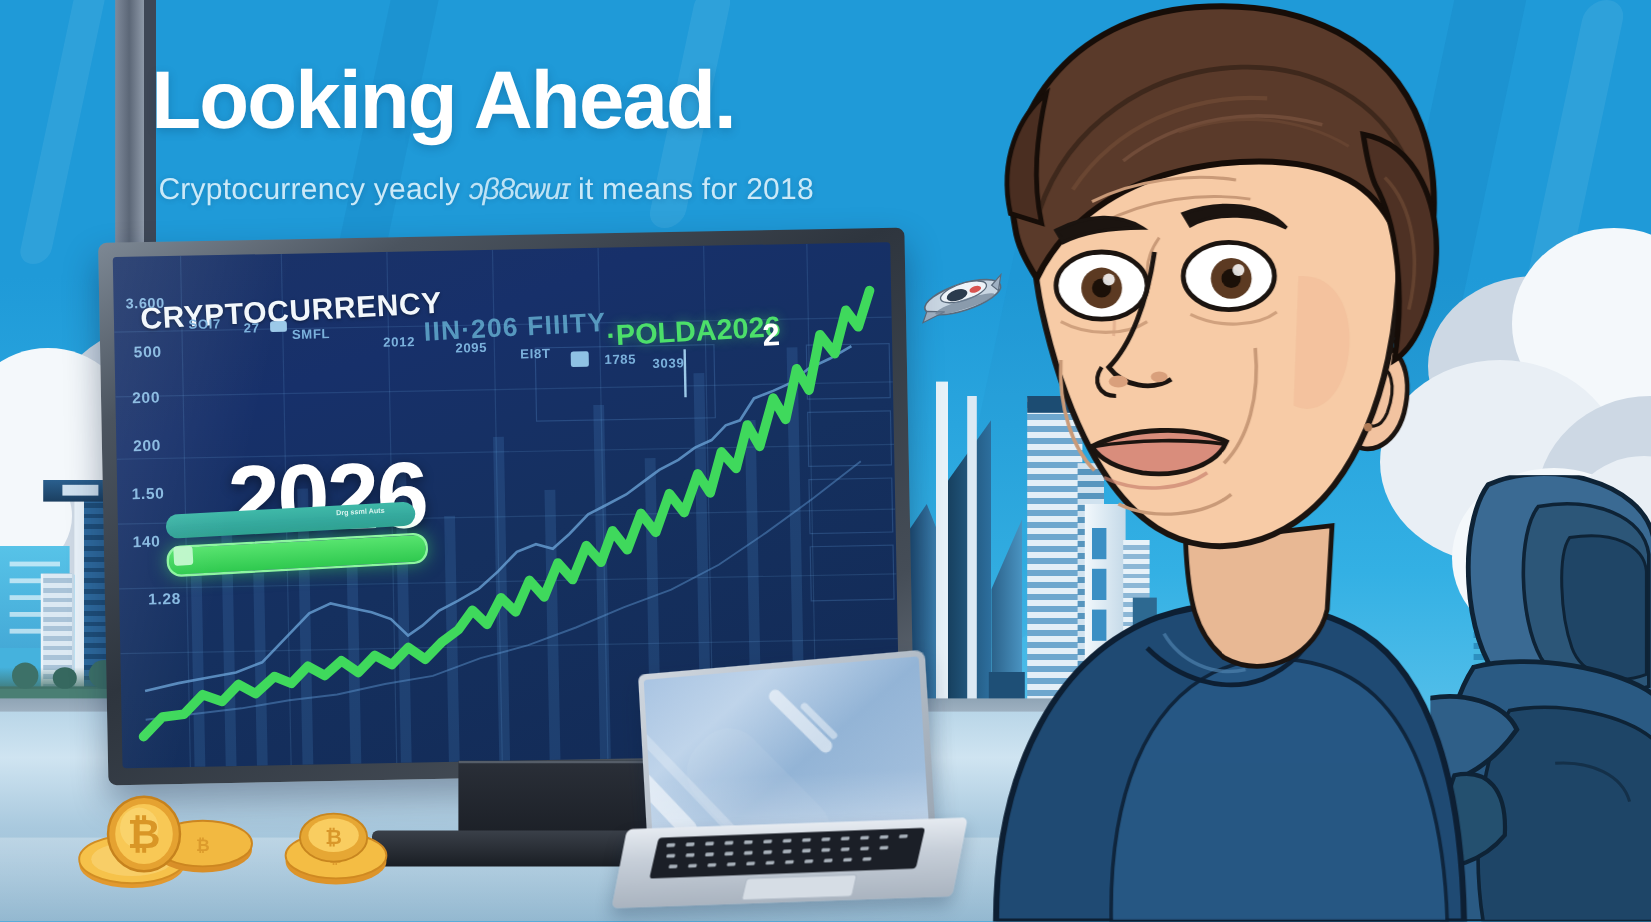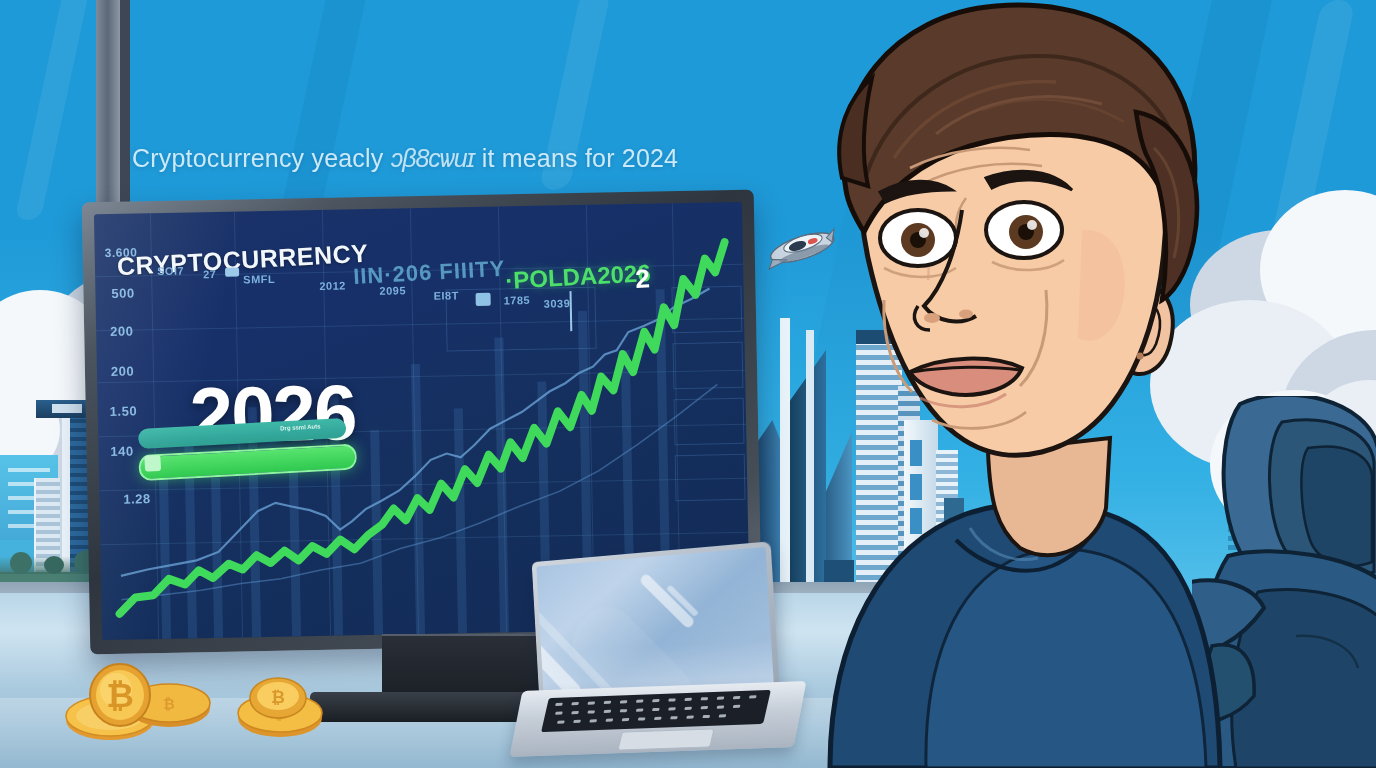--- a/index.html
+++ b/index.html
@@ -508,15 +508,16 @@
     <path d="M114 398 C144 412 180 408 200 394" fill="none" stroke="#c9826f" stroke-width="3" opacity=".7"></path>
 
     <path d="M78 300 C76 340 88 374 106 392" fill="none" stroke="#c99a78" stroke-width="3"></path>
     <path d="M240 290 C244 330 234 366 214 386" fill="none" stroke="#c99a78" stroke-width="3"></path>
 
     <path d="M126 420 C154 434 198 430 220 412" fill="none" stroke="#c99a78" stroke-width="2.8"></path>
 
     <circle cx="334" cy="356" r="3.5" fill="#b07b56"></circle>
   </svg>
 
-  <div id="subhead"><span>Cryptocurrency yeacly </span><span class="garble">ɔβ8cѡuɪ</span><span> it means for 2024</span></div>
+  <div id="headline">Looking Ahead.</div>
+  <div id="subhead"><span>Cryptocurrency yeacly </span><span class="garble">ɔβ8cѡuɪ</span><span> it means for 2018</span></div>
 
 </div>
 
 </body></html>

